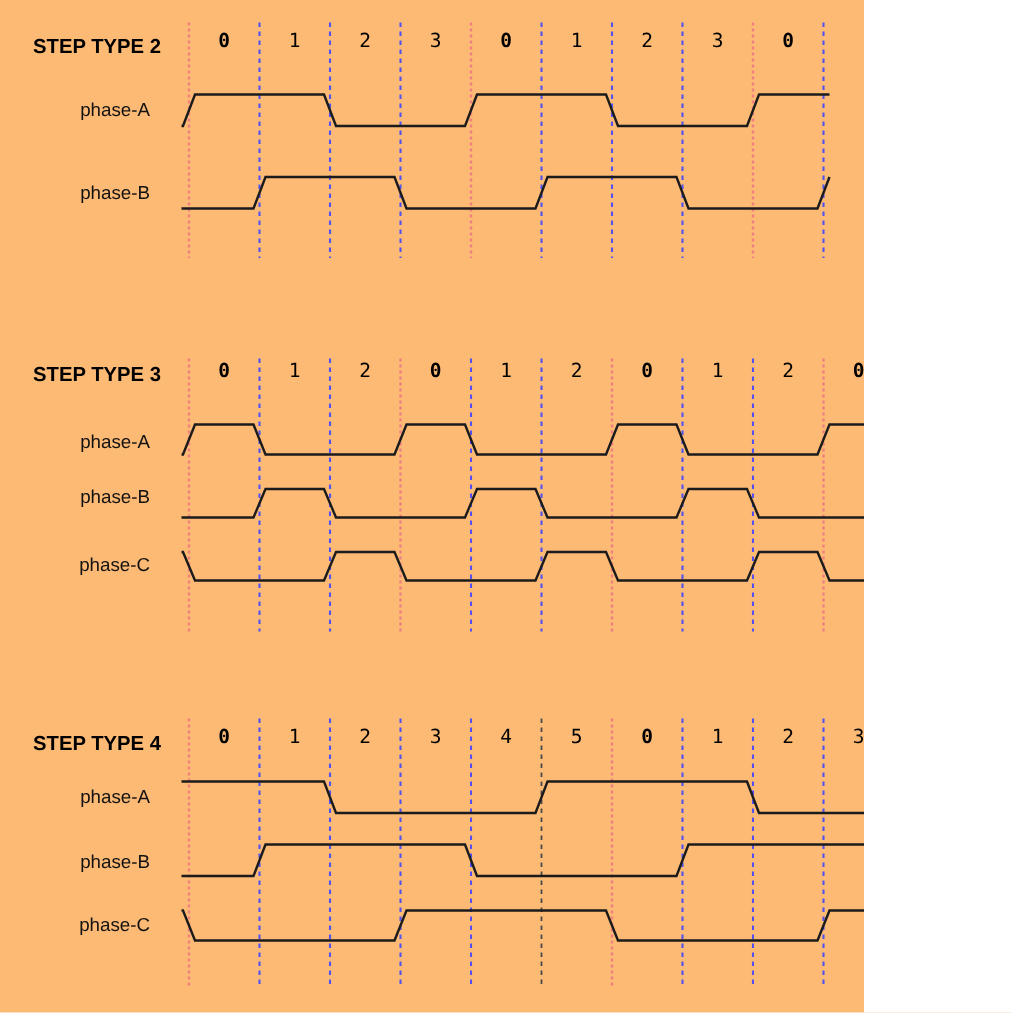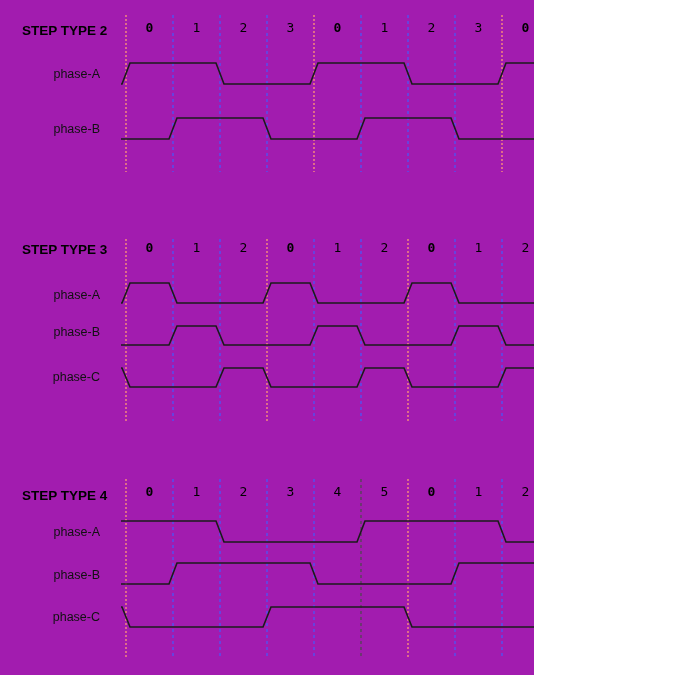--- a/index.html
+++ b/index.html
@@ -2,23 +2,23 @@
 <html><head>
 <meta charset="utf-8">
 <style>
   html, body {
     margin: 0;
     padding: 0;
     background: #ffffff;
   }
   .page {
     position: relative;
-    width: 534px;
+    width: 576px;
     height: 675px;
-    background: #a21caf;
+    background: #fdba74;
     font-family: "Liberation Sans", sans-serif;
     overflow: hidden;
   }
   svg text {
     user-select: none;
   }
   .section-title {
     font-family: "Liberation Sans", sans-serif;
     font-weight: bold;
     font-size: 13.5px;

